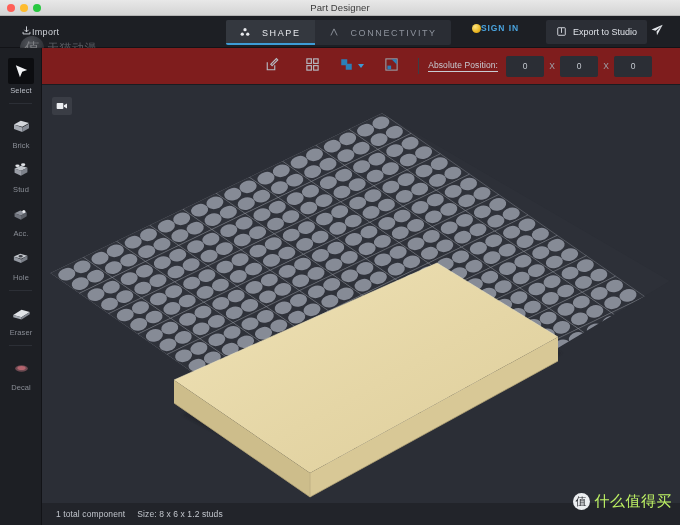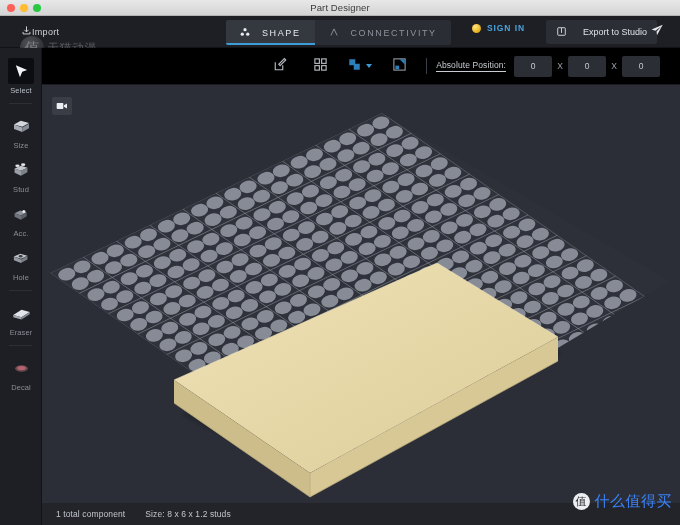--- a/index.html
+++ b/index.html
@@ -50,29 +50,29 @@
   }
   .tab.active { color:#e8eaee; background:#34383f; }
   .tab.active::after {
     content:""; position:absolute; left:0; right:0; bottom:0; height:2px;
     background:#3e9cd6;
   }
   .tab svg { width:10px; height:10px; }
 
   #signin {
     position:absolute; left:472px; top:0; height:24px;
-    display:flex; align-items:center; gap:6px; cursor:pointer;text-align:right;
+    display:flex; align-items:center; cursor:pointer;text-align:right;
   }
   #coin { width:9px; height:9px; border-radius:50%;
           background:radial-gradient(circle at 35% 32%, #ffe680, #e8b420 62%, #b88a12); }
   #signin-label { font-size:8.5px; letter-spacing:.9px; color:#4aa3dd; font-weight:bold; }
 
   #export-btn {
     position:absolute; left:546px; top:4px; height:24px;
-    display:flex; align-items:center; gap:16px;
+    display:flex; align-items:center; gap:6px;
     padding:0 10px; background:#2b2e35; border-radius:2px; cursor:pointer;
     color:#dfe2e8; font-size:9px;
   }
   #export-btn svg { width:11px; height:11px; }
 
   #send-btn {
     position:absolute; left:645px; top:4px; width:24px; height:24px;
     display:flex; align-items:center; justify-content:center; cursor:pointer;
   }
   #send-btn svg { width:14px; height:14px; }
@@ -114,23 +114,23 @@
     border-radius:2px;
   }
   .tool.active .ic { background:#0c0d10; }
   .tool .lbl { font-size:7.5px; color:#b9bdc5; margin-top:2px; letter-spacing:.1px; }
   .tool.dim .lbl { color:#8a8e96; }
   .tool-sep { height:1px; background:#2c2f36; margin:5px 9px; }
 
   
   #subbar {
     position:absolute; left:42px; top:48px; right:0; height:37px;
-    background:#000000; border-bottom:1px solid #1a1c21;
+    background:#7f1d1d; border-bottom:1px solid #1a1c21;
     display:flex; align-items:center; justify-content:flex-end;
-    padding-right:18px;
+    padding-right:26px;
   }
   .sbtn {
     width:26px; height:24px; margin-right:14px; cursor:pointer;
     display:flex; align-items:center; justify-content:center;
   }
   .sbtn svg { width:15px; height:15px; }
   #shape-group { display:flex; align-items:center; margin-right:14px; cursor:pointer; }
   #chev { width:0;height:0;border-left:3.5px solid transparent;border-right:3.5px solid transparent;
           border-top:4px solid #3d9ad4; margin-left:4px; }
   #divider { width:1px; height:16px; background:#3a3e46; margin-right:9px; }
@@ -155,36 +155,36 @@
     background:#3a3d45; border-radius:2px; display:flex;
     align-items:center; justify-content:center; cursor:pointer; z-index:5;
   }
   #cam-btn svg { width:12px; height:10px; }
 
   #scene { position:absolute; inset:0; }
 
   #statusbar {
     position:absolute; left:0; right:0; bottom:0; height:22px;
     background:rgba(33,35,41,.93);
-    display:flex; align-items:center; padding-left:14px; gap:20px;
+    display:flex; align-items:center; padding-left:14px; gap:12px;
     z-index:6;
   }
   .status-txt { font-size:8.5px; color:#c2c6cd; letter-spacing:.1px; }
 
   #wm-corner {
     position:absolute; right:8px; bottom:14px; display:flex; align-items:center;
     gap:5px; z-index:8; pointer-events:none;
   }
   #wm-corner .circ {
     width:17px; height:17px; border-radius:50%; background:#eceef1;
     display:flex; align-items:center; justify-content:center;
     font-size:11px; color:#2a2c32; font-family:"DejaVu Sans", sans-serif;
   }
   #wm-corner .txt {
-    font-size:15px; color:#3b82f6; font-family:"DejaVu Sans", sans-serif;
+    font-size:15px; color:#bef264; font-family:"DejaVu Sans", sans-serif;
     letter-spacing:.5px;
   }
 </style>
 </head>
 <body>
 
 <div id="app">
 
   <div id="titlebar">
     <div class="lights">
@@ -274,21 +274,21 @@
     <div class="tool-sep"></div>
 
     <div class="tool dim">
       <div class="ic">
         <svg viewBox="0 0 28 24" width="21" height="18">
           <path d="M4 10l9-5 11 3-9 5z" fill="#d4d7dc"></path>
           <path d="M4 10v6l11 4v-6z" fill="#a7abb3"></path>
           <path d="M15 14l9-5v6l-9 5z" fill="#878c95"></path>
         </svg>
       </div>
-      <div class="lbl">Size</div>
+      <div class="lbl">Brick</div>
     </div>
 
     <div class="tool dim">
       <div class="ic">
         <svg viewBox="0 0 28 24" width="20" height="18">
           <ellipse cx="9" cy="6" rx="3" ry="1.8" fill="#e2e4e8"></ellipse>
           <ellipse cx="17" cy="4.5" rx="3" ry="1.8" fill="#e2e4e8"></ellipse>
           <path d="M5 10l9-4 9 3-9 4z" fill="#c2c6cc"></path>
           <path d="M5 10v6l9 4v-7z" fill="#9a9ea7"></path>
           <path d="M14 13l9-4v6l-9 5z" fill="#7d828b"></path>

